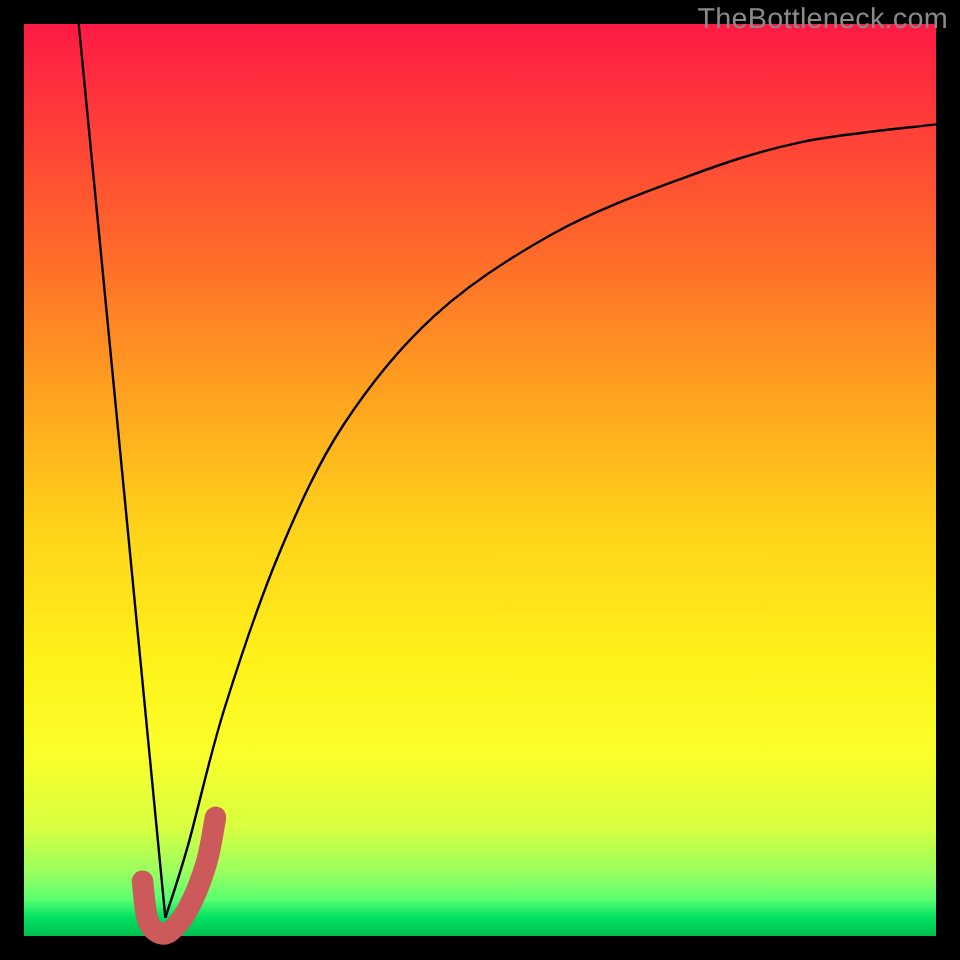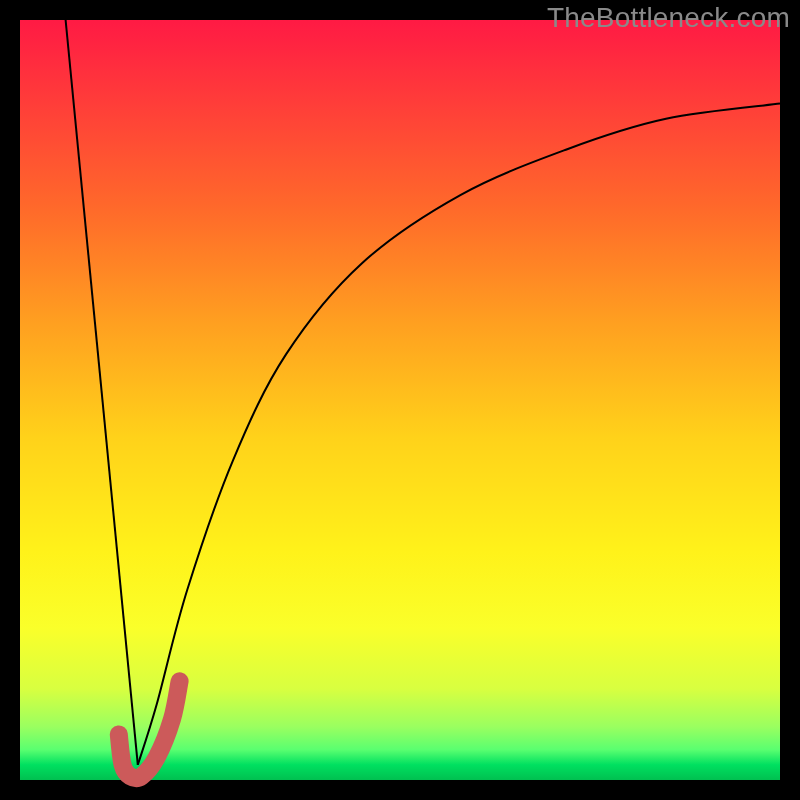--- a/index.html
+++ b/index.html
@@ -35,21 +35,21 @@
       #5aff70 96%,
       #00e060 98%,
       #00c050 100%
     );
   }
   .watermark {
     position: absolute;
     top: 2px;
     right: 10px;
     font-family: Arial, Helvetica, sans-serif;
-    font-size: 28px;
+    font-size: 24px;
     font-weight: 500;
     color: #8a8a8a;
     letter-spacing: 0.2px;
     z-index: 5;
   }
   svg.curves {
     position: absolute;
     left: 0;
     top: 0;
     width: 760px;

